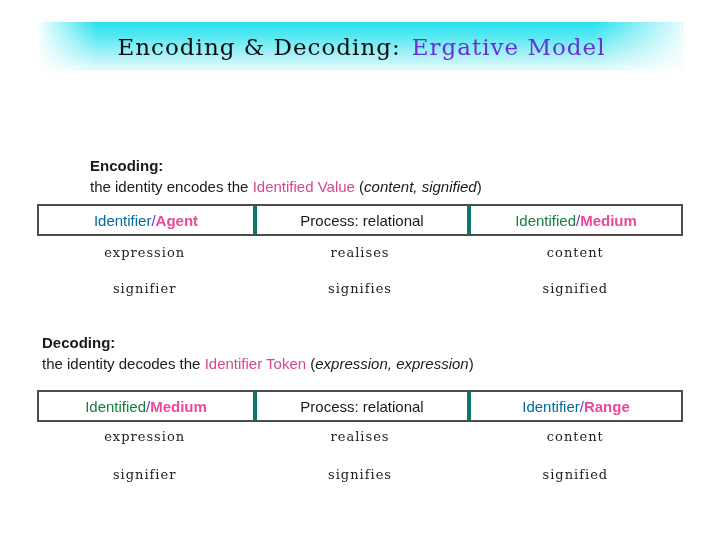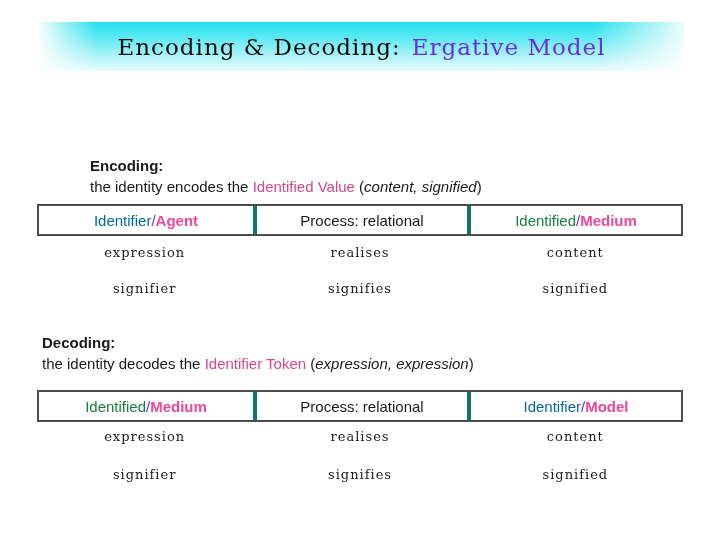--- a/index.html
+++ b/index.html
@@ -117,21 +117,21 @@
   <div class="hdr-table dec-table">
     <div class="cell">
         <span class="t-pink">Identified</span>
         <span class="t-slash">/</span>
         <span class="t-purple">Medium</span>
       </div>
     <div class="cell">Process: relational</div>
     <div class="cell">
         <span class="t-blue">Identifier</span>
         <span class="t-slash">/</span>
-        <span class="t-purple">Model</span>
+        <span class="t-purple">Range</span>
       </div>
   </div>
 
   <div class="word-row dec-row1">
     <div class="wcell">expression</div>
     <div class="wcell">realises</div>
     <div class="wcell">content</div>
   </div>
   <div class="word-row dec-row2">
     <div class="wcell">signifier</div>

